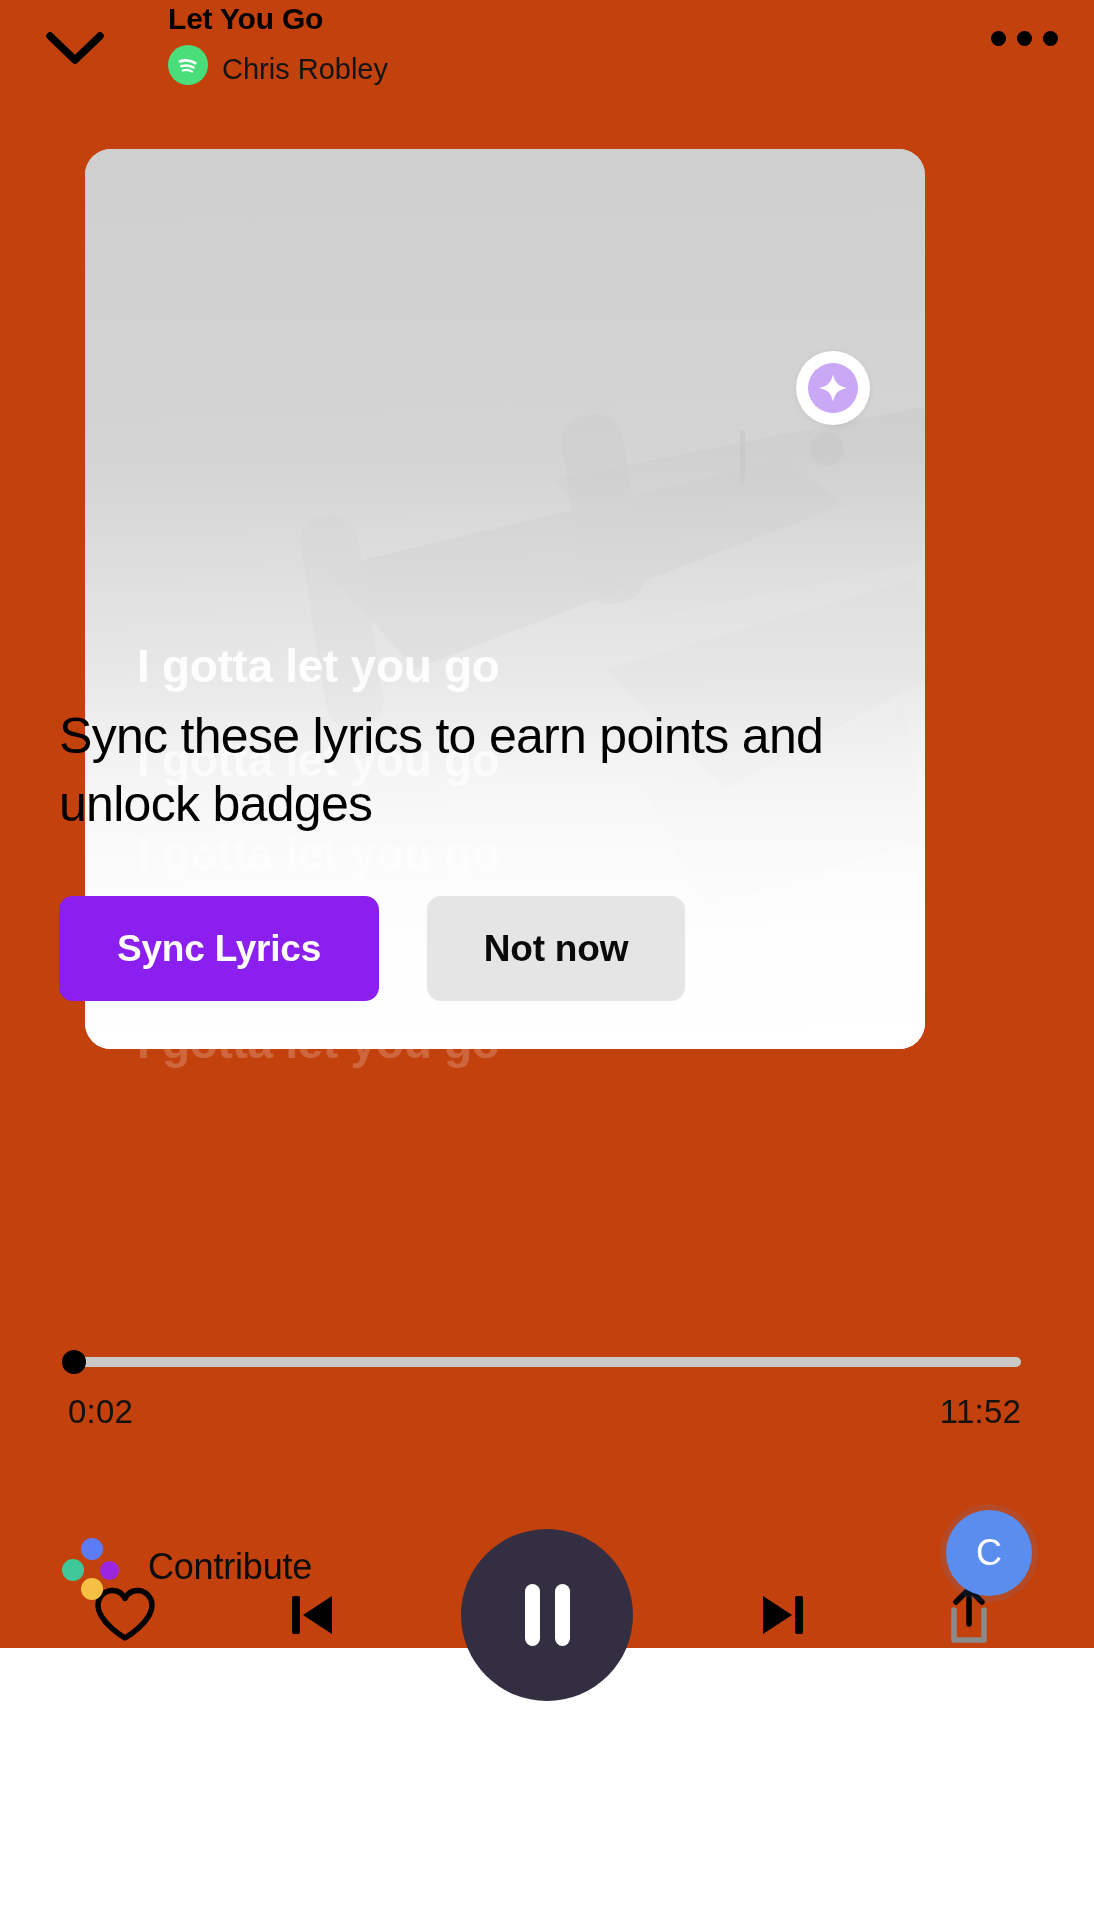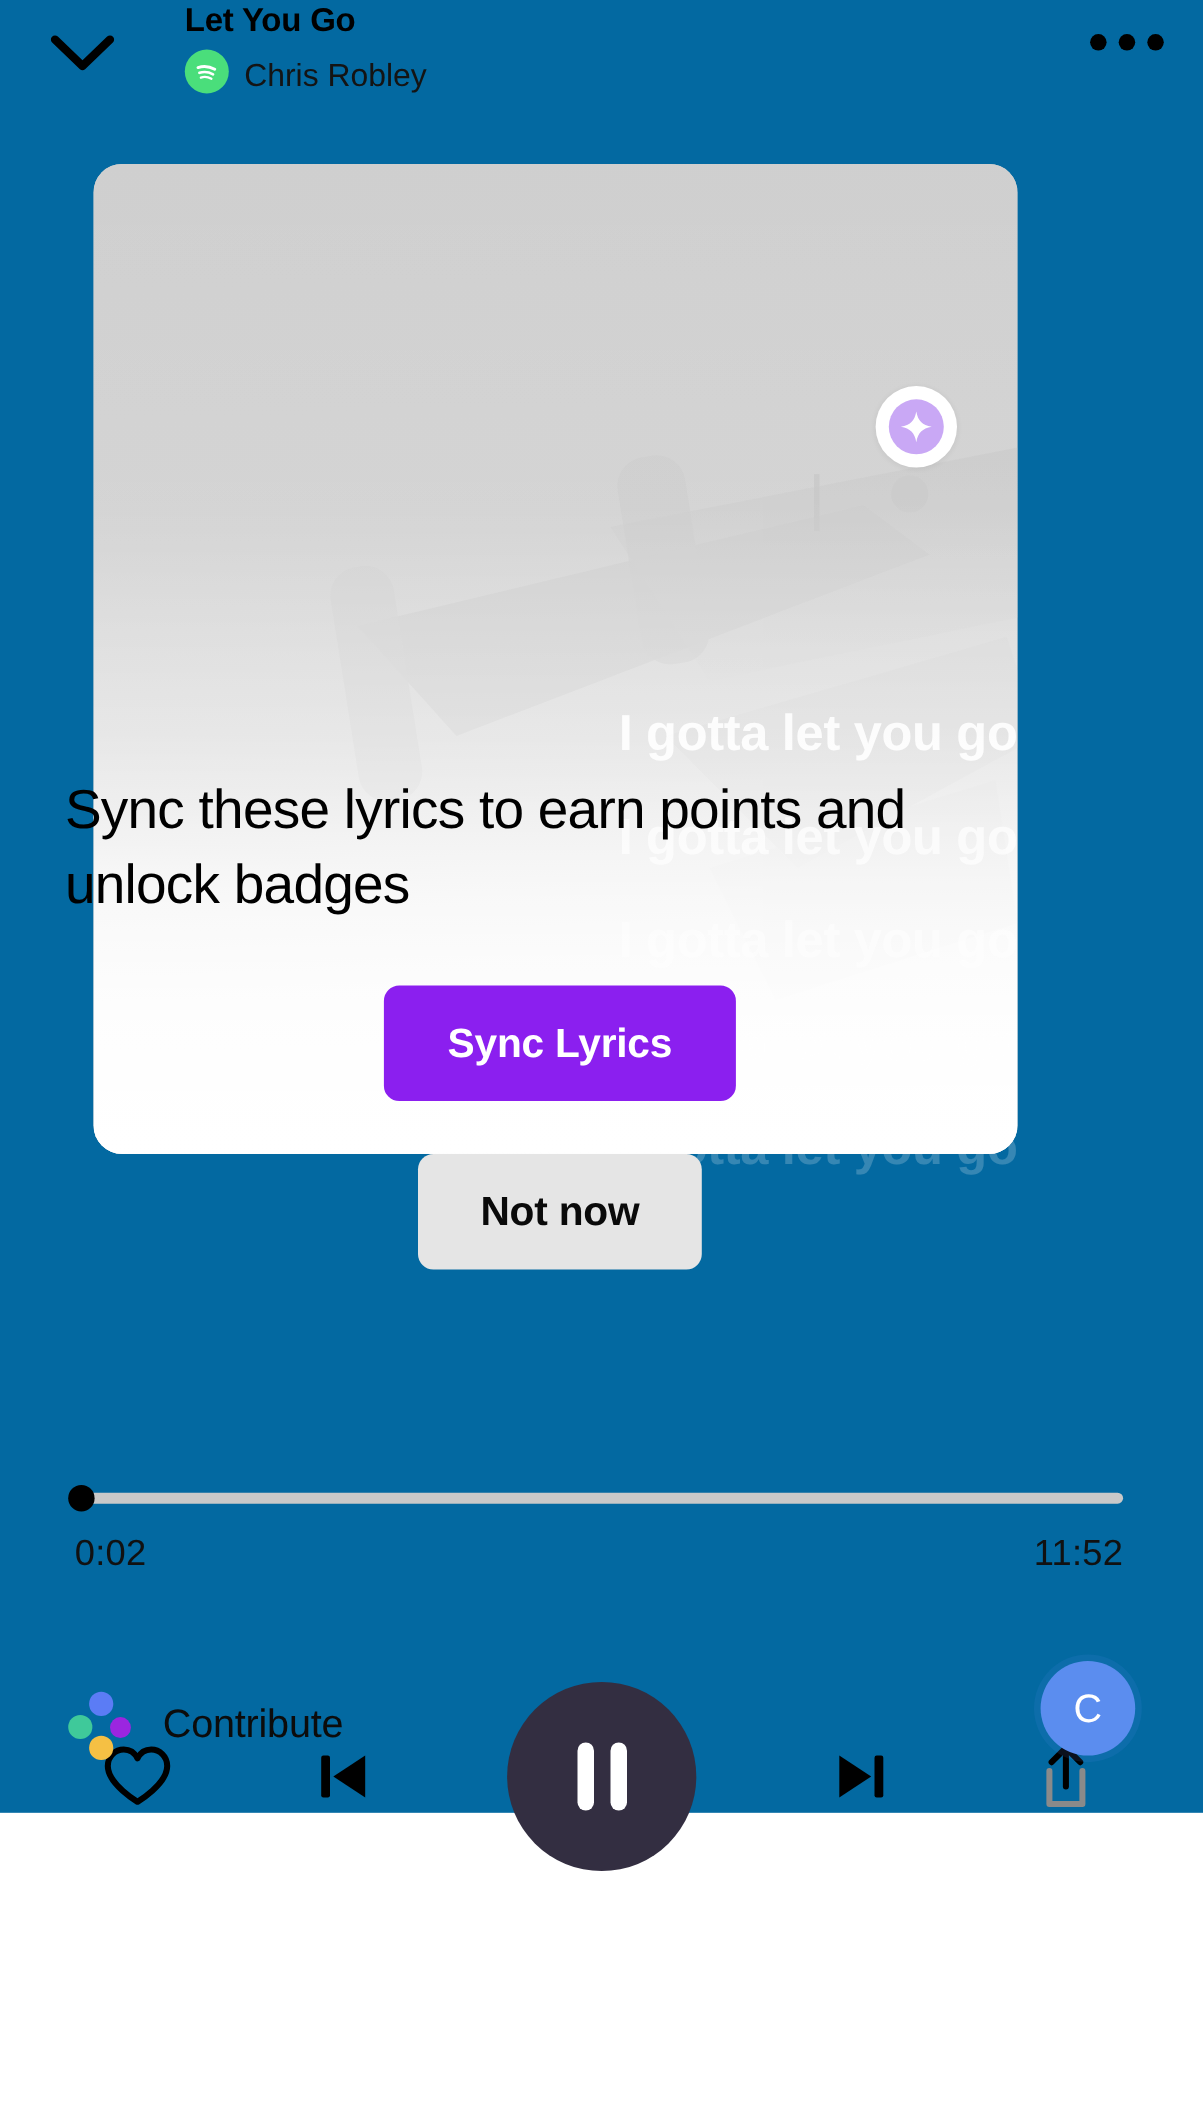--- a/index.html
+++ b/index.html
@@ -11,21 +11,21 @@
     background: #ffffff;
     font-family: "Liberation Sans", sans-serif;
     -webkit-font-smoothing: antialiased;
     overflow: hidden;
   }
 
   .screen {
     position: relative;
     width: 1094px;
     height: 1648px;
-    background: #0369a1;
+    background: #c2410c;
     display: flex;
     flex-direction: column;
   }
 
   
   .header {
     position: relative;
     height: 104px;
     flex: 0 0 104px;
     display: flex;
@@ -187,22 +187,22 @@
     width: 840px;
     z-index: 2;
     pointer-events: none;
   }
   .lyric-line {
     font-size: 46px;
     font-weight: 700;
     letter-spacing: -0.3px;
     line-height: 94px;
     color: #ffffff;
-    text-align: right;
-    padding-left: 82px;
+    text-align: left;
+    padding-left: 52px;
     white-space: nowrap;
   }
   .lyric-line.l0 { opacity: 0.92; }
   .lyric-line.l1 { opacity: 0.74; }
   .lyric-line.l2 { opacity: 0.50; }
   .lyric-line.l3 { opacity: 0.34; }
   .lyric-line.l4 { opacity: 0.20; }
 
   
   .prompt {
@@ -220,21 +220,20 @@
     line-height: 68px;
     letter-spacing: -0.7px;
     width: 790px;
   }
 
   .prompt-actions {
     margin-top: 58px;
     display: flex;
     align-items: center;
     gap: 48px;
-    flex-direction: column;
   }
 
   .btn {
     border: none;
     border-radius: 14px;
     font-family: "Liberation Sans", sans-serif;
     font-size: 37px;
     font-weight: 700;
     letter-spacing: -0.2px;
     cursor: pointer;

